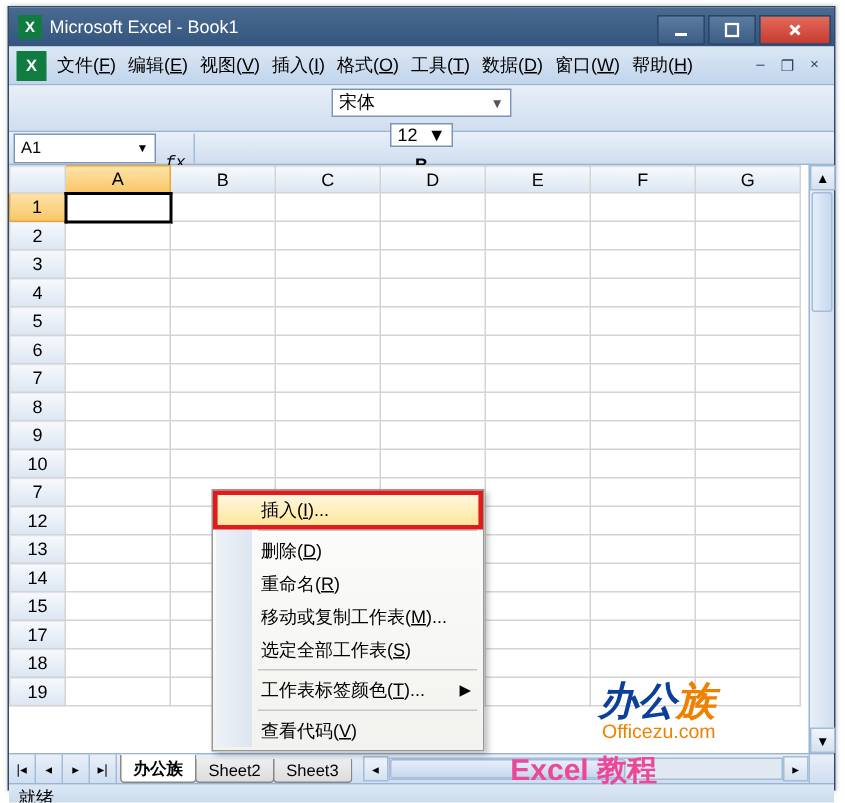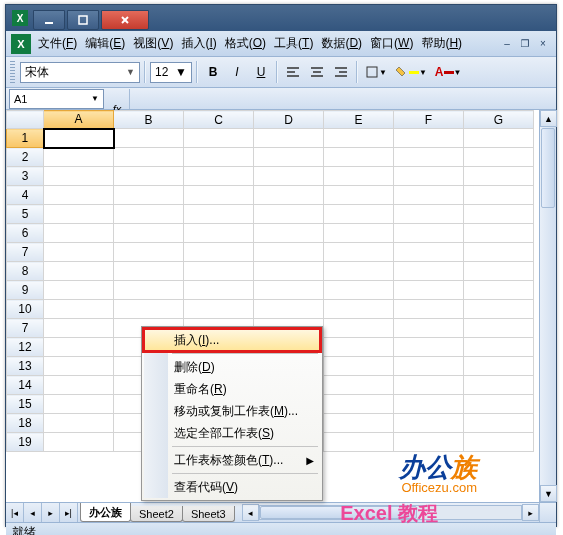--- a/index.html
+++ b/index.html
@@ -17,34 +17,34 @@
 
 
 .menubar { height:26px; background:linear-gradient(#dbe7f4,#c2d5ec); border-bottom:1px solid #9ab4d4; display:flex; align-items:center; font-size:12px; padding:0 2px; }
 .app-icon { width:20px; height:20px; margin:0 3px; background:#107c41; display:flex; align-items:center; justify-content:center; color:#fff; font-size:11px; font-weight:bold; }
 .menu-item { padding:3px 4px; cursor:pointer; }
 .menu-item u { text-decoration:underline; }
 .menubar-right { margin-left:auto; display:flex; align-items:center; gap:4px; padding-right:4px; }
 .mini-btn { width:14px; height:14px; display:flex; align-items:center; justify-content:center; cursor:pointer; font-size:10px; color:#2a4668;}
 
 
-.toolbar { height:31px; background:linear-gradient(#e8eff8,#d0def0); border-bottom:1px solid #9ab4d4; display:flex; align-items:center; padding:0 4px; gap:2px; font-size:12px; }
+.toolbar { height:31px; background:linear-gradient(#e8eff8,#d0def0); border-bottom:1px solid #9ab4d4; display:flex; align-items:center; padding:0 4px; gap:2px; font-size:12px;flex-direction:column; }
 .tb-sep { width:2px; height:22px; border-left:1px solid #a5bcd8; border-right:1px solid #f0f6fc; margin:0 2px; }
 .tb-handle { width:5px; height:22px; background:repeating-linear-gradient(#8aa5c4 0 1px,transparent 1px 3px); margin-right:3px;}
 .tb-btn { min-width:22px; height:22px; display:flex; align-items:center; justify-content:center; border:1px solid transparent; cursor:pointer; padding:0 2px; }
 .font-sel { height:21px; border:1px solid #7a95b8; background:#fff; display:flex; align-items:center; padding:0 4px; width:120px; }
 .font-sel .dd { margin-left:auto; font-size:9px; color:#555; }
 .size-sel { height:21px; border:1px solid #7a95b8; background:#fff; display:flex; align-items:center; padding:0 4px; width:42px; justify-content:space-between; }
 .color-sw { width:10px; height:3px; }
 
 
 .fxrow { height:22px; background:linear-gradient(#e8eff8,#d0def0); border-bottom:1px solid #9ab4d4; display:flex; align-items:center; font-size:11px; }
 .namebox { width:95px; height:20px; border:1px solid #7a95b8; background:#fff; margin:0 3px; display:flex; align-items:center; padding:0 4px; }
 .namebox .dd { margin-left:auto; font-size:8px; }
-.fxicon { width:20px; font-style:italic; font-family:Liberation Sans, sans-serif; text-align:center;margin-top:21px; }
+.fxicon { width:20px; font-style:italic; font-family:Liberation Mono, monospace; text-align:center;margin-top:21px; }
 .fxbar { flex:1; height:20px; border-left:1px solid #a5bcd8; margin-left:2px; }
 
 
 .gridwrap { position:relative; height:392px; background:#fff; display:flex; }
 .grid-main { flex:1; overflow:hidden; position:relative; }
 table.sheet { border-collapse:collapse; font-size:12px; }
 .sheet th, .sheet td { border:1px solid #d4d4d4; text-align:center; background:#fff; }
 .sheet th { background:linear-gradient(#f6f9fd,#dce6f2); font-weight:normal; }
 .corner { width:37px; height:18px; }
 .colh { width:70px; height:18px; }
@@ -88,20 +88,23 @@
 .wm2 { position:absolute; right:86px; top:480px; font-size:13px; color:#f08000; }
 .wm3 { position:absolute; right:125px; top:500px; font-size:20px; font-weight:bold; color:#ec4899; }
 </style>
 </head>
 <body>
 
 <div class="window">
 
   <div class="titlebar">
     <span class="xl-icon">X</span>
+    <span class="title">
+      <span>Microsoft Excel</span> - <span>Book1</span>
+    </span>
     <div class="tbtns">
       <div class="tbtn">
           <svg viewBox="0 0 12 12">
             <line x1="2" y1="9" x2="10" y2="9" stroke="#fff" stroke-width="2"></line>
           </svg>
         </div>
       <div class="tbtn">
           <svg viewBox="0 0 12 12">
             <rect x="2" y="2" width="8" height="8" fill="none" stroke="#fff" stroke-width="1.5"></rect>
           </svg>
@@ -362,20 +365,30 @@
               <th class="rowh">15</th>
               <td class="cell"></td>
               <td class="cell"></td>
               <td class="cell"></td>
               <td class="cell"></td>
               <td class="cell"></td>
               <td class="cell"></td>
               <td class="cell"></td>
             </tr>
             <tr>
+              <th class="rowh">17</th>
+              <td class="cell"></td>
+              <td class="cell"></td>
+              <td class="cell"></td>
+              <td class="cell"></td>
+              <td class="cell"></td>
+              <td class="cell"></td>
+              <td class="cell"></td>
+            </tr>
+            <tr>
               <th class="rowh">18</th>
               <td class="cell"></td>
               <td class="cell"></td>
               <td class="cell"></td>
               <td class="cell"></td>
               <td class="cell"></td>
               <td class="cell"></td>
               <td class="cell"></td>
             </tr>
             <tr>

